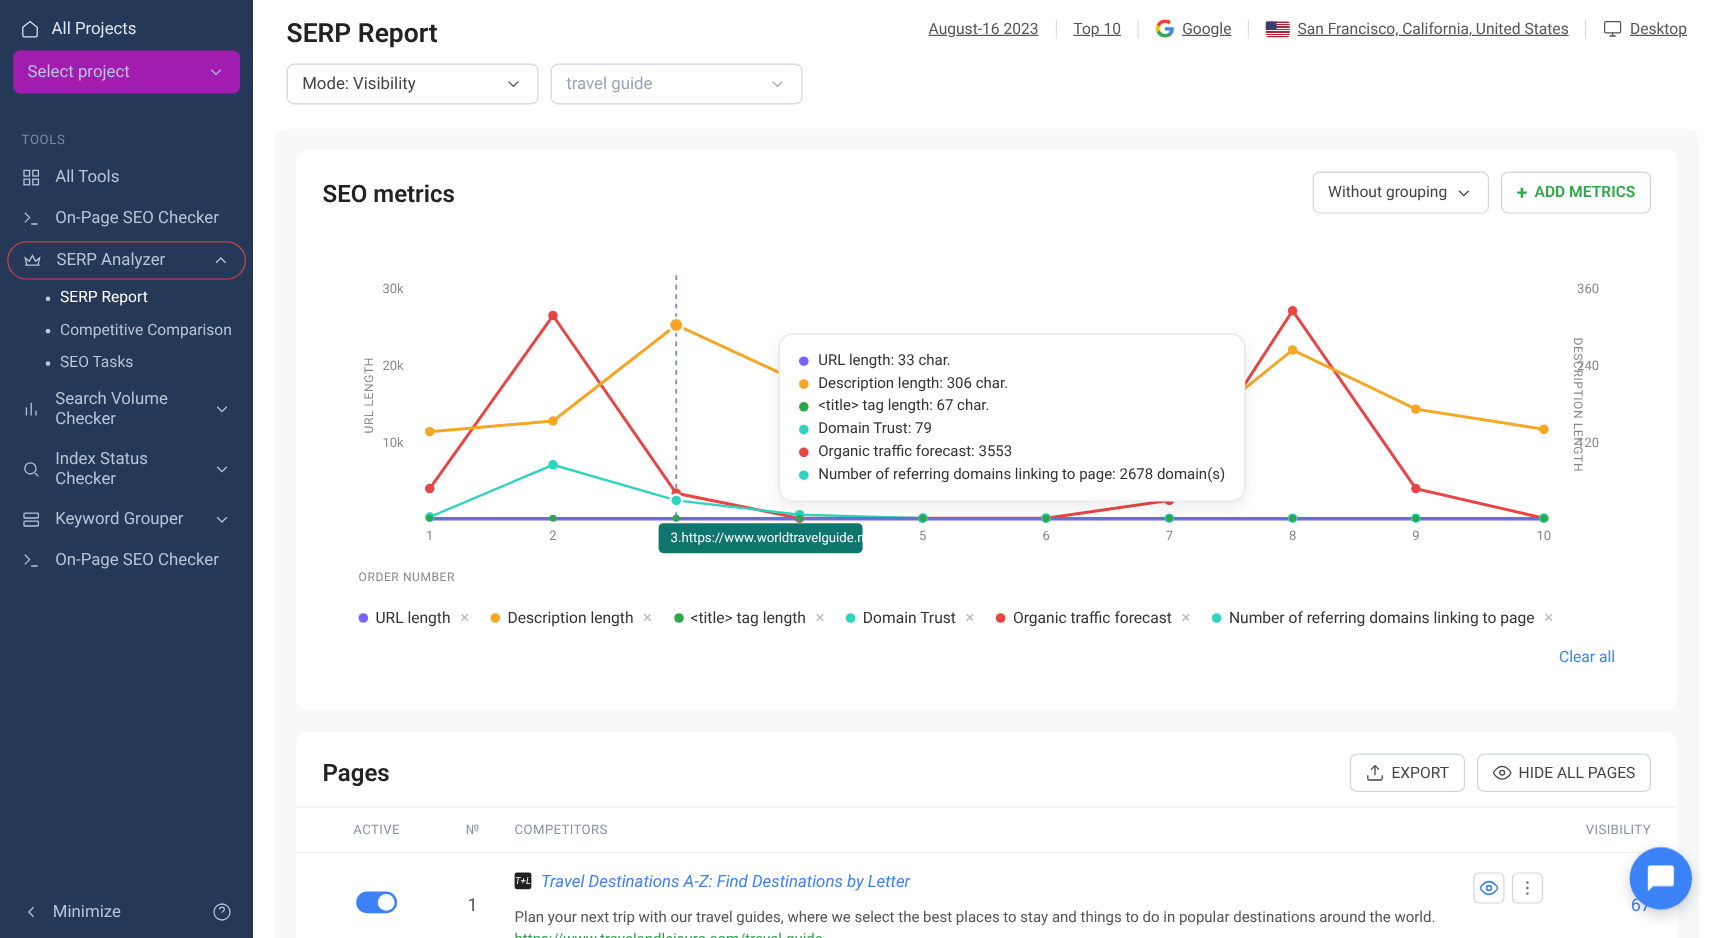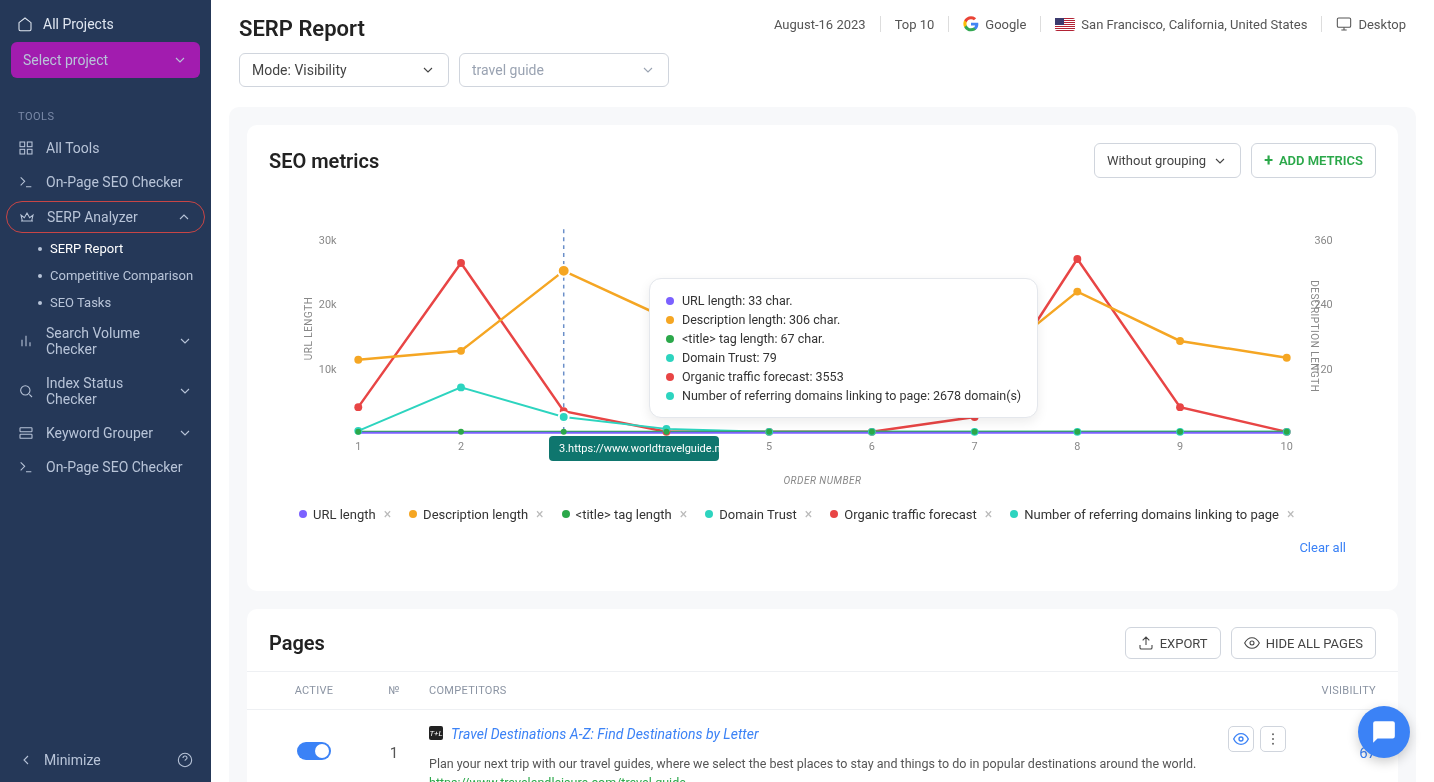--- a/index.html
+++ b/index.html
@@ -20,21 +20,21 @@
 .side-sub-item .dot { width:4px; height:4px; border-radius:50%; background:#b8c4d8; }
 .side-sub-item.current { color: #fff; }
 .side-bottom { margin-top: auto; display: flex; justify-content: space-between; align-items: center; padding: 14px 18px; font-size: 14px; }
 .icon { width: 16px; height: 16px; display: inline-flex; align-items: center; justify-content: center; flex-shrink: 0; }
 .icon svg { width: 16px; height: 16px; stroke: currentColor; fill: none; stroke-width: 1.6; }
 
 
 .main { flex: 1; background: #fff; overflow-y: auto; }
 .topbar { display: flex; align-items: flex-start; justify-content: space-between; padding: 16px 28px 0; }
 .page-title { font-size: 22px; font-weight: 600; color: #222; }
-.context-bar { display: flex; gap: 14px; font-size: 13px; color: #555; }
+.context-bar { display: flex; gap: 14px; font-size: 13px; color: #555; text-decoration: underline; }
 .context-sep { width: 1px; height: 16px; background: #ddd; }
 .ctx-item { display: flex; align-items: center; gap: 6px; }
 .flag { width: 20px; height: 13px; background: linear-gradient(to bottom, #b22234 7%, #fff 7%, #fff 15%, #b22234 15%, #b22234 23%, #fff 23%, #fff 31%, #b22234 31%, #b22234 38%, #fff 38%, #fff 46%, #b22234 46%, #b22234 54%, #fff 54%, #fff 62%, #b22234 62%, #b22234 70%, #fff 70%, #fff 77%, #b22234 77%, #b22234 85%, #fff 85%, #fff 93%, #b22234 93%); position: relative; border-radius:2px; }
 .flag::before { content:''; position:absolute; top:0; left:0; width:9px; height:7px; background:#3c3b6e; }
 
 .filters-row { display: flex; gap: 10px; padding: 12px 28px 20px; }
 .dropdown-btn { border: 1px solid #d0d5dd; border-radius: 6px; background: #fff; padding: 8px 12px; font-size: 14px; display: flex; align-items: center; gap: 8px; cursor: pointer; min-width: 210px; justify-content: space-between; color:#444; }
 .dropdown-btn.muted { color: #9aa3b2; }
 
 .panel { background: #fff; border-radius: 10px; margin: 0 18px 18px; border: 1px solid #eef0f3; }
@@ -46,21 +46,21 @@
 .panel-actions { display: flex; gap: 10px; }
 .btn-outline { border: 1px solid #d0d5dd; background: #fff; border-radius: 6px; padding: 7px 12px; font-size: 13px; display: flex; align-items: center; gap: 6px; cursor: pointer; color:#444; }
 .btn-add { color: #2ba84a; font-weight: 600; }
 .plus-green { color: #2ba84a; font-size: 16px; font-weight: bold; }
 
 
 .chart-wrap { position: relative; padding: 20px 30px 10px; }
 .chart-svg { width: 100%; height: 260px; }
 .y-axis-label-left { position: absolute; left: 8px; top: 50%; transform: rotate(-90deg) translateX(30%); font-size: 10px; color: #888; letter-spacing: 0.5px; }
 .y-axis-label-right { position: absolute; right: 6px; top: 50%; transform: rotate(90deg) translateX(-10%); font-size: 10px; color: #888; letter-spacing: 0.5px; }
-.x-axis-label { text-align: center; font-size: 10px; color: #888; letter-spacing: 0.5px; margin-top: 4px; font-style: italic; }
+.x-axis-label { text-align: left; font-size: 10px; color: #888; letter-spacing: 0.5px; margin-top: 4px; }
 .chart-tooltip { position: absolute; left: 380px; top: 90px; background: #fff; border: 1px solid #e4e7ec; border-radius: 12px; padding: 12px 16px; font-size: 12.5px; box-shadow: 0 4px 12px rgba(0,0,0,0.08); min-width: 300px; }
 .chart-tooltip .trow { display: flex; align-items: center; gap: 8px; padding: 2px 0; }
 .tdot { width: 8px; height: 8px; border-radius: 50%; flex-shrink: 0; }
 .chart-point-label { position: absolute; left: 280px; top: 248px; background: #0f766e; color: #fff; font-size: 11px; padding: 6px 10px; border-radius: 4px; text-align: left; max-width: 170px; }
 
 .legend { display: flex; flex-wrap: wrap; gap: 18px; align-items: center; padding: 10px 30px 18px; font-size: 13px; }
 .legend-item { display: flex; align-items: center; gap: 6px; }
 .legend-dot { width: 8px; height: 8px; border-radius: 50%; }
 .legend-x { color: #bbb; cursor: pointer; margin-left: 2px; font-size: 14px; }
 .clear-all { color: #3b82f6; cursor: pointer; margin-left: auto; }

